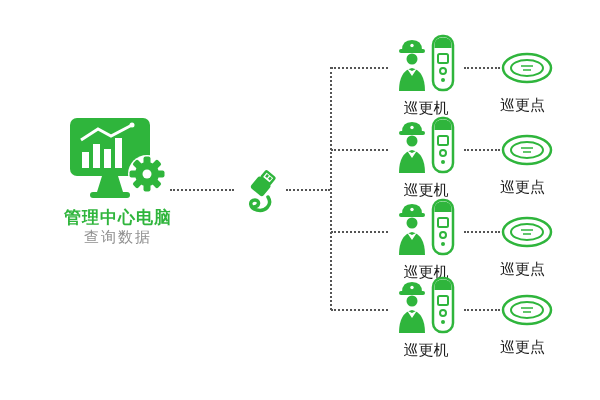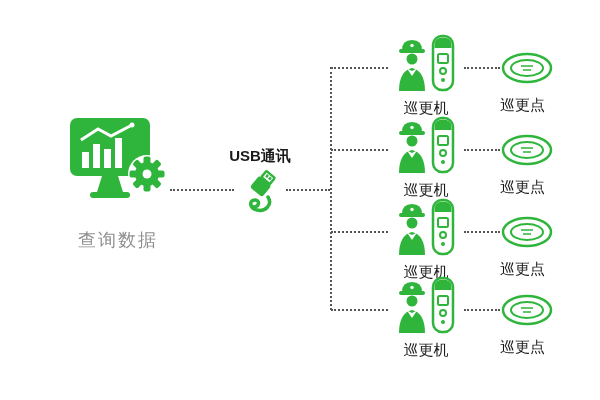--- a/index.html
+++ b/index.html
@@ -10,21 +10,21 @@
   }
   html,body{margin:0;padding:0;background:#ffffff;}
   .canvas{
     position:relative;width:600px;height:400px;background:#ffffff;overflow:hidden;
     font-family:"Liberation Sans","DejaVu Sans",sans-serif;
   }
   .abs{position:absolute;}
   .dotted-h{position:absolute;height:0;border-top:2px dotted var(--line);}
   .dotted-v{position:absolute;width:0;border-left:2px dotted var(--line);}
   .main-title{position:absolute;font-size:17px;font-weight:bold;color:var(--green);text-align:center;letter-spacing:1px;}
-  .sub-title{position:absolute;font-size:18px;color:var(--gray);text-align:center;letter-spacing:2px;}
+  .sub-title{position:absolute;font-size:15px;color:var(--gray);text-align:center;letter-spacing:2px;}
   .usb-label{position:absolute;font-size:15px;font-weight:bold;color:var(--label);text-align:center;}
   .machine-group{position:absolute;width:76px;text-align:center;}
   .point-group{position:absolute;width:58px;text-align:left;}
   .icon-pair{display:flex;justify-content:center;align-items:flex-end;gap:4px;height:58px;}
   .node-label{font-size:15px;color:var(--label);margin-top:7px;white-space:nowrap;}
   .gf{fill:var(--green);}
   .gs{stroke:var(--green);fill:none;}
   .gsw{stroke:var(--green);fill:#ffffff;}
   .wf{fill:#ffffff;}
   .ws{stroke:#ffffff;fill:none;}
@@ -77,23 +77,23 @@
       <rect class="gf" x="-3.5" y="-17.5" width="7" height="8" rx="2" transform="rotate(90)"></rect>
       <rect class="gf" x="-3.5" y="-17.5" width="7" height="8" rx="2" transform="rotate(135)"></rect>
       <rect class="gf" x="-3.5" y="-17.5" width="7" height="8" rx="2" transform="rotate(180)"></rect>
       <rect class="gf" x="-3.5" y="-17.5" width="7" height="8" rx="2" transform="rotate(225)"></rect>
       <rect class="gf" x="-3.5" y="-17.5" width="7" height="8" rx="2" transform="rotate(270)"></rect>
       <rect class="gf" x="-3.5" y="-17.5" width="7" height="8" rx="2" transform="rotate(315)"></rect>
       <circle class="gf" r="12"></circle>
       <circle class="wf" r="4.5"></circle>
     </g>
   </svg>
+  <div class="main-title" style="left:30px;top:206px;width:176px;">管理中心电脑</div>
   <div class="sub-title" style="left:30px;top:228px;width:176px;">查询数据</div>
 
-  <div class="usb-label" style="left:212px;top:147px;width:96px;">USB通讯</div>
   <svg class="abs" style="left:238px;top:168px;" width="46" height="46" viewBox="0 0 46 46">
     <g transform="rotate(40 23 18)">
       <rect class="gsw" stroke-width="2.5" x="17.5" y="3" width="11" height="8" rx="1"></rect>
       <rect class="gf" x="20" y="5" width="2.5" height="3"></rect>
       <rect class="gf" x="23.8" y="5" width="2.5" height="3"></rect>
       <rect class="gf" x="15" y="11" width="16" height="15" rx="3"></rect>
     </g>
     <path class="gs" stroke-width="3.5" stroke-linecap="round" d="M30,29 C35,37 27,44 19,42 C11,40 11,32 17,32 C22,32 22,39 15,39"></path>
   </svg>
 

